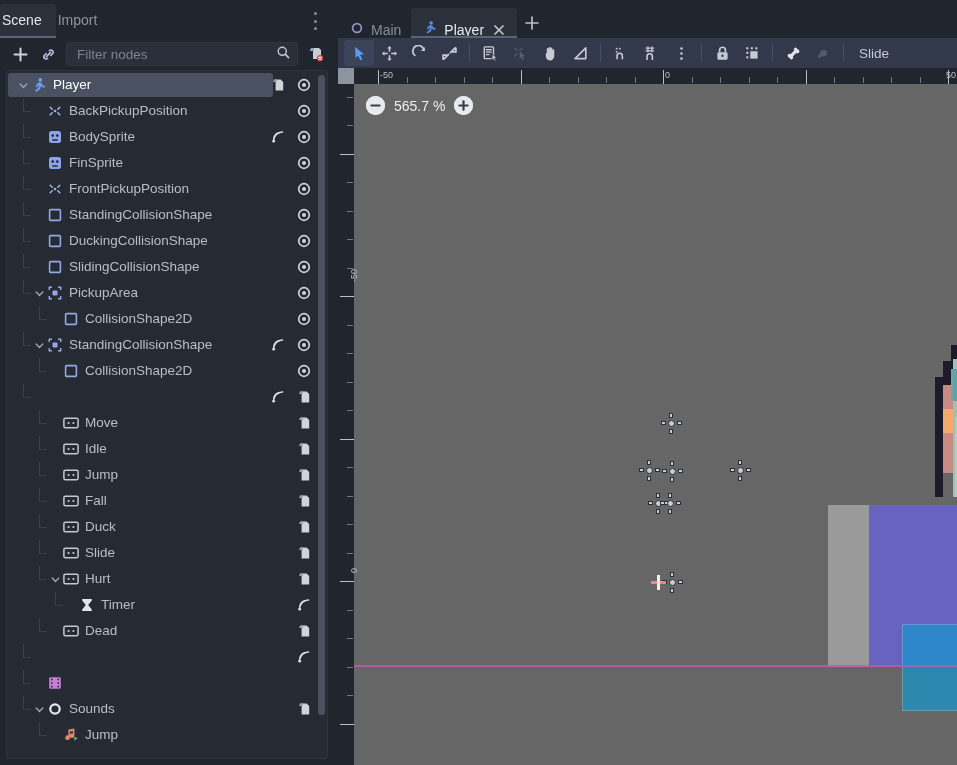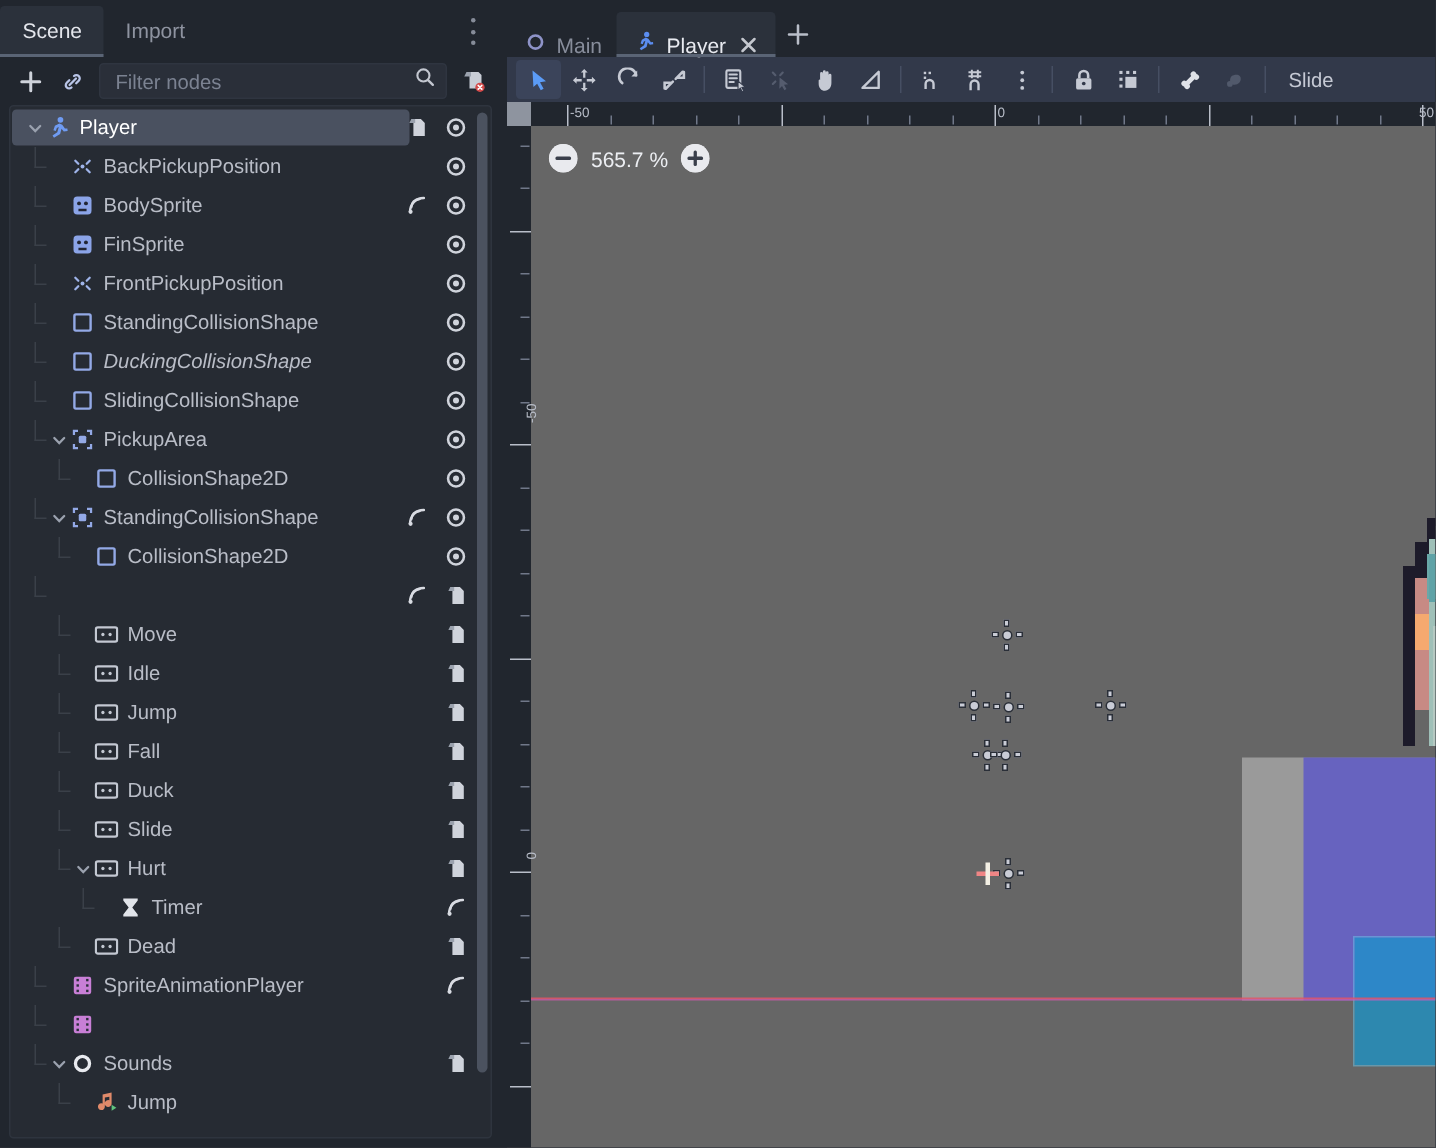--- a/index.html
+++ b/index.html
@@ -16,21 +16,21 @@
     width: 334px; height: 765px;
     background: #21262e;
     display: flex; flex-direction: column;
     position: relative;
   }
   .dock-tabbar {
     height: 38px; display: flex; align-items: flex-end;
     background: #21262e; position: relative;
   }
   .dock-tab {
-    padding: 6px 14px 8px 15px;
+    padding: 6px 14px 8px 2px;
     font-size: 14px; color: #8e93a0;
     position: relative; cursor: default;
     line-height: 20px;
   }
   .dock-tab.active {
     color: #e4e6ec;
     background: #2b313b;
     border-top-left-radius: 3px; border-top-right-radius: 3px;
   }
   .dock-tab.active::after {
@@ -393,21 +393,21 @@
                 <svg width="16" height="16" viewBox="0 0 16 16">
                   <circle cx="8" cy="8" r="5.3" fill="none" stroke="#cfd3db" stroke-width="1.7"></circle>
                   <circle cx="8" cy="8" r="2" fill="#cfd3db"></circle>
                 </svg>
               </span>
             </div>
           </div>
           <div class="tree-row">
             <div class="guide-h" style="left: 15px; top: 13px; width: 8px;"></div>
             <div class="guide" style="left: 15px; top: 0px; height: 14px;"></div>
-            <div class="inner" style="margin-left: 24px; font-style: italic;">
+            <div class="inner" style="margin-left: 24px;">
               <span class="twisty"></span>
               <span class="node-ico">
                 <svg width="16" height="16" viewBox="0 0 16 16">
                   <rect x="2.6" y="2.6" width="10.8" height="10.8" rx="1" fill="none" stroke="#93a9e6" stroke-width="1.6"></rect>
                 </svg>
               </span>
               <span class="label">DuckingCollisionShape</span>
             </div>
             <div class="row-right">
               <span class="slot">
@@ -775,37 +775,20 @@
                 <svg width="16" height="16" viewBox="0 0 16 16">
                   <path d="M4.2 2.4h6.4l2.6 2.6v8.6H5.6V4.4z" fill="#cfd3db"></path>
                   <path d="M4.2 2.4h2.6v2.6H2.9z" fill="#9aa1ad"></path>
                 </svg>
               </span>
             </div>
           </div>
           <div class="tree-row">
             <div class="guide-h" style="left: 15px; top: 13px; width: 8px;"></div>
             <div class="guide" style="left: 15px; top: 0px; height: 14px;"></div>
-            <div class="inner" style="margin-left: 24px;">
-              <span class="twisty"></span>
-              <span class="node-ico">
-                <svg width="16" height="16" viewBox="0 0 16 16">
-                  <rect x="2.2" y="2.2" width="11.6" height="11.6" rx="1.4" fill="#c87fd6"></rect>
-                  <g fill="#2a2e3a">
-                    <rect x="4" y="3.6" width="1.6" height="1.6"></rect>
-                    <rect x="4" y="7.2" width="1.6" height="1.6"></rect>
-                    <rect x="4" y="10.8" width="1.6" height="1.6"></rect>
-                    <rect x="10.4" y="3.6" width="1.6" height="1.6"></rect>
-                    <rect x="10.4" y="7.2" width="1.6" height="1.6"></rect>
-                    <rect x="10.4" y="10.8" width="1.6" height="1.6"></rect>
-                  </g>
-                </svg>
-              </span>
-              <span class="label">SpriteAnimationPlayer</span>
-            </div>
             <div class="row-right">
               <span class="slot">
                 <svg width="16" height="16" viewBox="0 0 16 16">
                   <g fill="none" stroke="#d8dbe2" stroke-width="1.6" stroke-linecap="round">
                     <path d="M3.4 12.2A9 9 0 0112.6 3"></path>
                     <path d="M3.4 8.5a5.5 5.5 0 015.5-5.4" transform="translate(0.8,0.6)"></path>
                   </g>
                   <circle cx="3.7" cy="12.2" r="1.4" fill="#d8dbe2"></circle>
                 </svg>
               </span>

